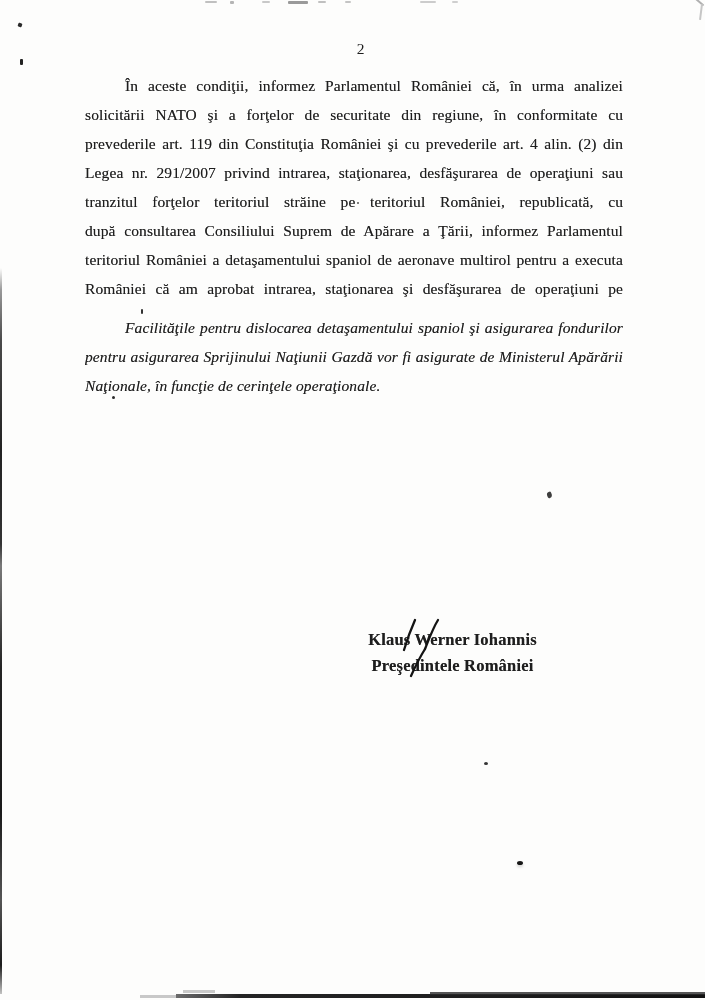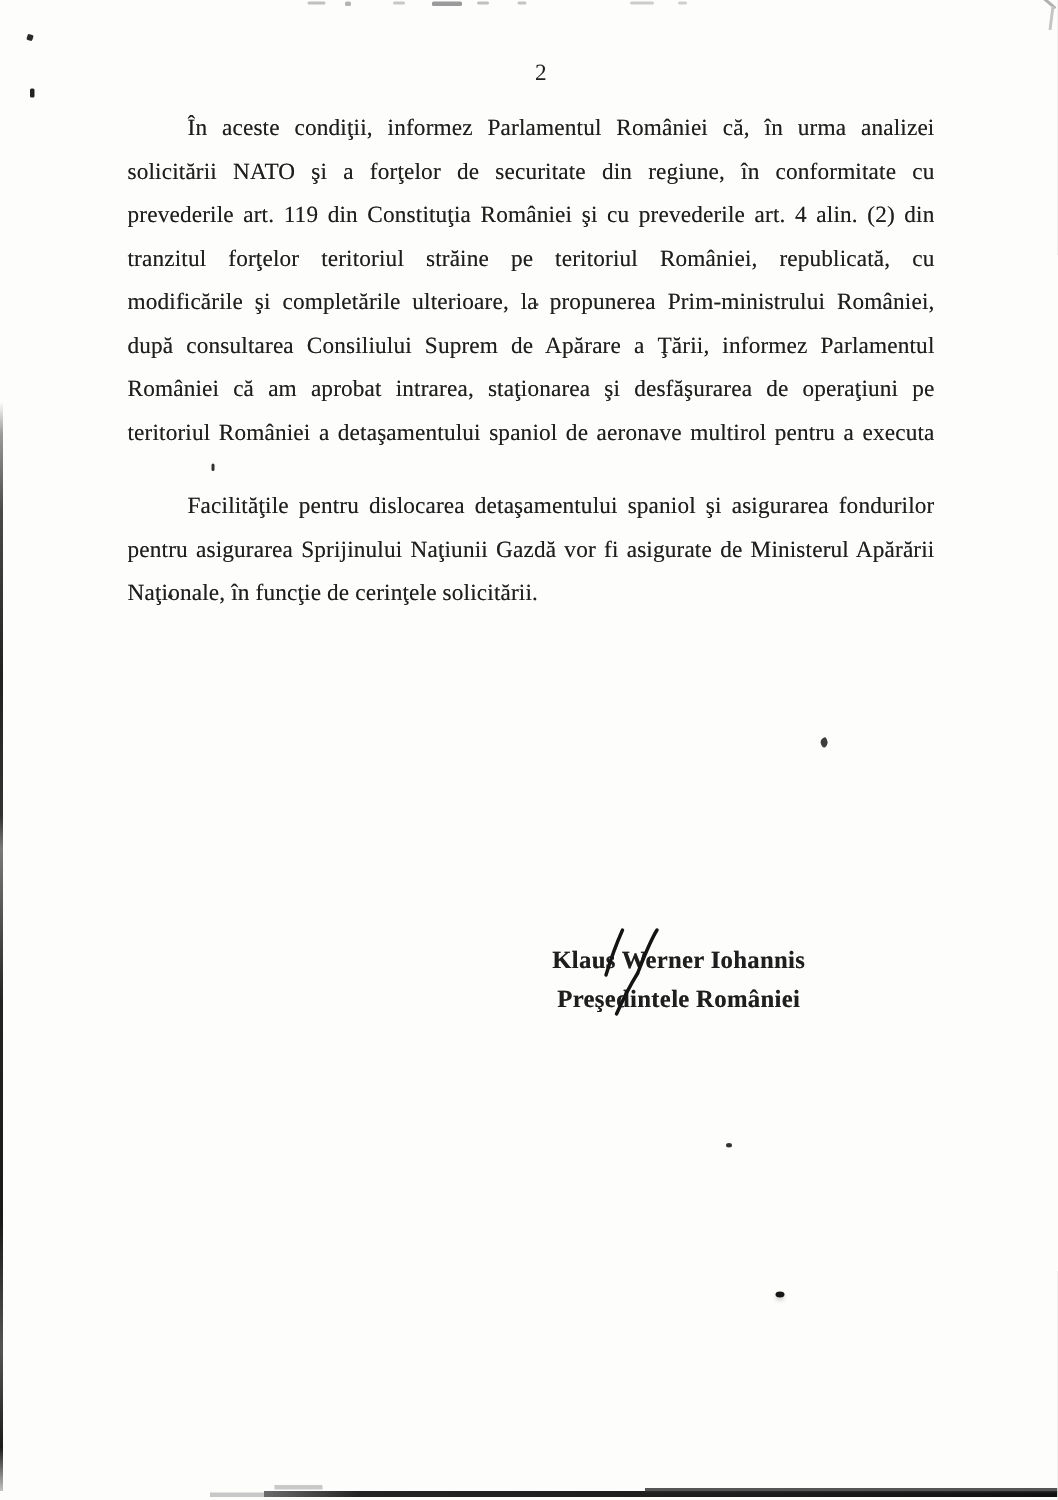--- a/index.html
+++ b/index.html
@@ -21,21 +21,21 @@
     letter-spacing:0.1px;
     text-shadow:0 0 0.3px rgba(30,30,30,0.55);
   }
   .tl{
     text-align:justify;
     text-align-last:justify;
     height:29px;overflow:hidden;
   }
   .tl.first{text-indent:40px;}
   .tl.last{text-align-last:left;}
-  .para2{margin-top:20px;}
+  .para2{margin-top:10px;font-style:italic;}
   .sig{
     position:absolute;left:330px;top:627px;width:245px;
     text-align:center;font-weight:bold;font-size:16.5px;line-height:25.5px;
     letter-spacing:0.2px;
     text-shadow:0 0 0.3px rgba(20,20,20,0.6);
   }
   .strokes{position:absolute;left:0;top:0;pointer-events:none;}
   
   .speck{position:absolute;background:#2e2e2e;border-radius:50%;}
   .sp-a{left:18px;top:23px;width:4px;height:4px;border-radius:1px;transform:rotate(18deg);background:#2a2a2a;}
@@ -74,30 +74,30 @@
 
 <div class="page">
 
   <div class="pagenum">2</div>
 
   <div class="body-text">
     <div>
       <div class="tl first">În aceste condiţii, informez Parlamentul României că, în urma analizei</div>
       <div class="tl">solicitării NATO şi a forţelor de securitate din regiune, în conformitate cu</div>
       <div class="tl">prevederile art. 119 din Constituţia României şi cu prevederile art. 4 alin. (2) din</div>
+      <div class="tl">Legea nr. 291/2007 privind intrarea, staţionarea, desfăşurarea de operaţiuni sau</div>
       <div class="tl">tranzitul forţelor teritoriul străine pe teritoriul României, republicată, cu</div>
-      <div class="tl">modificările şi completările ulterioare, la propunerea Prim-ministrului României,</div>
       <div class="tl">după consultarea Consiliului Suprem de Apărare a Ţării, informez Parlamentul</div>
+      <div class="tl">teritoriul României a detaşamentului spaniol de aeronave multirol pentru a executa</div>
       <div class="tl">României că am aprobat intrarea, staţionarea şi desfăşurarea de operaţiuni pe</div>
-      <div class="tl">teritoriul României a detaşamentului spaniol de aeronave multirol pentru a executa</div>
     </div>
     <div class="para2">
       <div class="tl first">Facilităţile pentru dislocarea detaşamentului spaniol şi asigurarea fondurilor</div>
       <div class="tl">pentru asigurarea Sprijinului Naţiunii Gazdă vor fi asigurate de Ministerul Apărării</div>
-      <div class="tl last">Naţionale, în funcţie de cerinţele solicitării.</div>
+      <div class="tl last">Naţionale, în funcţie de cerinţele operaţionale.</div>
     </div>
   </div>
 
   <div class="sig">
     <div>Klaus Werner Iohannis</div>
     <div>Preşedintele României</div>
   </div>
 
   <svg class="strokes" width="705" height="1000" viewBox="0 0 705 1000">
     <path d="M404,650 C407,640 411,629 415,620" stroke="#141414" stroke-width="2.3" stroke-linecap="round" fill="none"></path>

